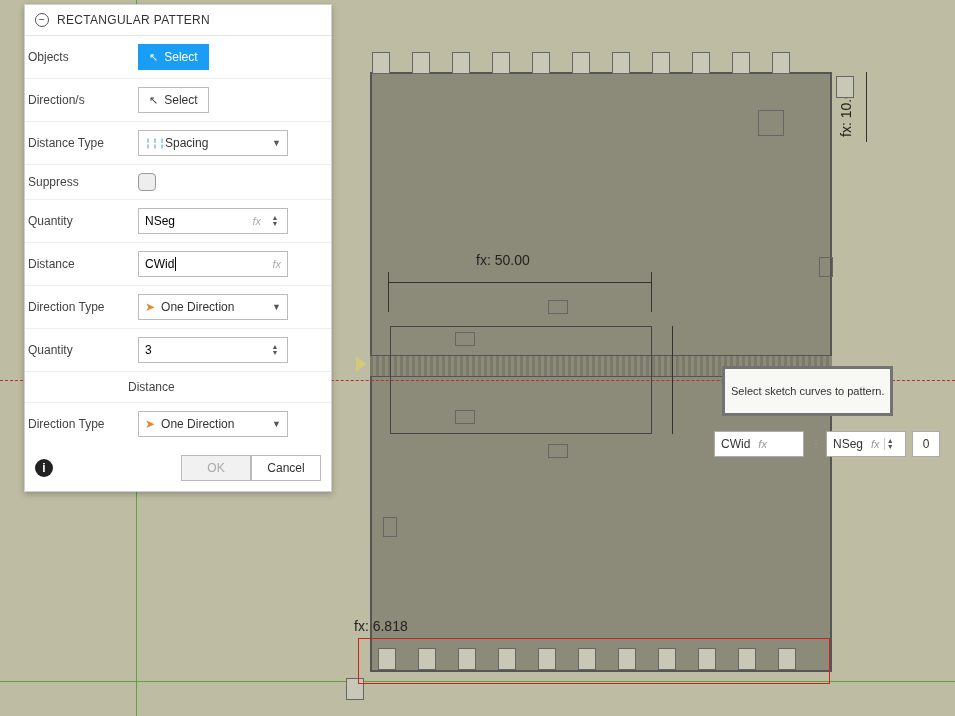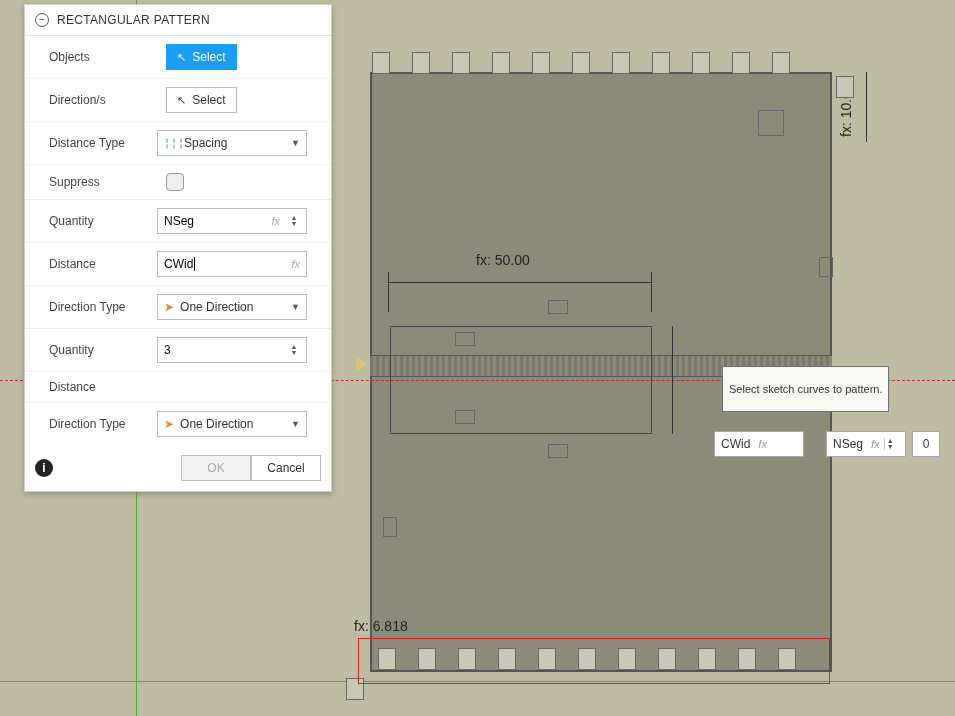--- a/index.html
+++ b/index.html
@@ -24,41 +24,41 @@
   .dim-50 .bar{ position:absolute; left:0; top:30px; width:264px; height:0; border-top:1px solid #333;}
   .dim-50 .tick{ position:absolute; top:20px; width:0; height:40px; border-left:1px solid #333;}
   .dim-10 { position:absolute; left:838px; top:72px; height:70px; width:40px; color:#222; font-size:14px;}
   .dim-10 .bar{ position:absolute; left:28px; top:0; height:70px; width:0; border-left:1px solid #333;}
   .dim-10 .txt{ position:absolute; left:0px; top:65px; transform: rotate(-90deg); transform-origin:left top; white-space:nowrap;}
   .dim-68 { position:absolute; left:354px; top:618px; color:#222; font-size:14px;}
   .dim-center-v { position:absolute; left:662px; top:326px; width:22px; height:108px;}
   .dim-center-v .bar{ position:absolute; left:10px; top:0; height:100%; width:0; border-left:1px solid #333;}
 
   .tooltip {
-    position:absolute; left:722px; top:366px; border:1px solid #737373; background:#f8f8f5;
+    position:absolute; left:722px; top:366px; border:3px solid #737373; background:#f8f8f5;
     font-size:11px; padding:16px 6px; color:#333; white-space:nowrap;
   }
 
   
   .floater { position:absolute; left:714px; top:430px; height:28px; display:flex; align-items:center; gap:6px;}
   .float-box{ height:26px; border:1px solid #aaa; background:#fff; display:flex; align-items:center; font-size:12px; color:#333; padding:0 6px; }
   .float-box .fx{ color:#999; font-style:italic; margin-left:8px; font-size:11px;}
   .spin{ width:12px; display:flex; flex-direction:column; border-left:1px solid #ccc; margin-left:4px;}
   .spin span{ font-size:7px; line-height:6px; text-align:center; color:#555;}
   .grip{ width:10px; color:#999; font-size:12px; letter-spacing:-2px;}
 
   
   .dialog {
     position:absolute; left:24px; top:4px; width:308px; background:#fff;
     border:1px solid #cfcfcf; box-shadow: 0 2px 6px rgba(0,0,0,.25);
     font-size:12px; color:#333;
   }
   .dialog .title{ display:flex; align-items:center; gap:8px; padding:8px 10px; border-bottom:1px solid #e3e3e3; font-size:12px; letter-spacing:.3px; color:#333;}
   .dialog .title .collapse{ width:14px;height:14px;border-radius:50%;border:1px solid #555;display:flex;align-items:center;justify-content:center;font-size:10px;line-height:10px;}
-  .row{ display:flex; align-items:center; padding:8px 24px; gap:17px; border-bottom:1px solid #eee;}
+  .row{ display:flex; align-items:center; padding:8px 3px; gap:10px; border-bottom:1px solid #eee;justify-content:center;}
   .row .label{ width:100px; color:#444;}
   .row .control{ flex:1; display:flex; align-items:center;}
   .btn{ height:26px; border:1px solid #bbb; background:#fff; display:inline-flex; align-items:center; gap:6px; padding:0 10px; font-size:12px; color:#333; cursor:pointer;}
   .btn.primary{ background:#1a9df5; color:#fff; border-color:#1a9df5;}
   .btn .arrow{ font-size:11px;}
   .dd{ height:26px; border:1px solid #bbb; width:150px; display:flex; align-items:center; padding:0 6px; justify-content:space-between; background:#fff;}
   .dd .caret{ color:#555; font-size:9px;}
   .text-in{ height:26px; border:1px solid #bbb; width:150px; display:flex; align-items:center; padding:0 6px; background:#fff; justify-content:space-between;}
   .text-in .val{ color:#000;}
   .text-in .fx{ color:#aaa; font-style:italic; font-size:11px;}

